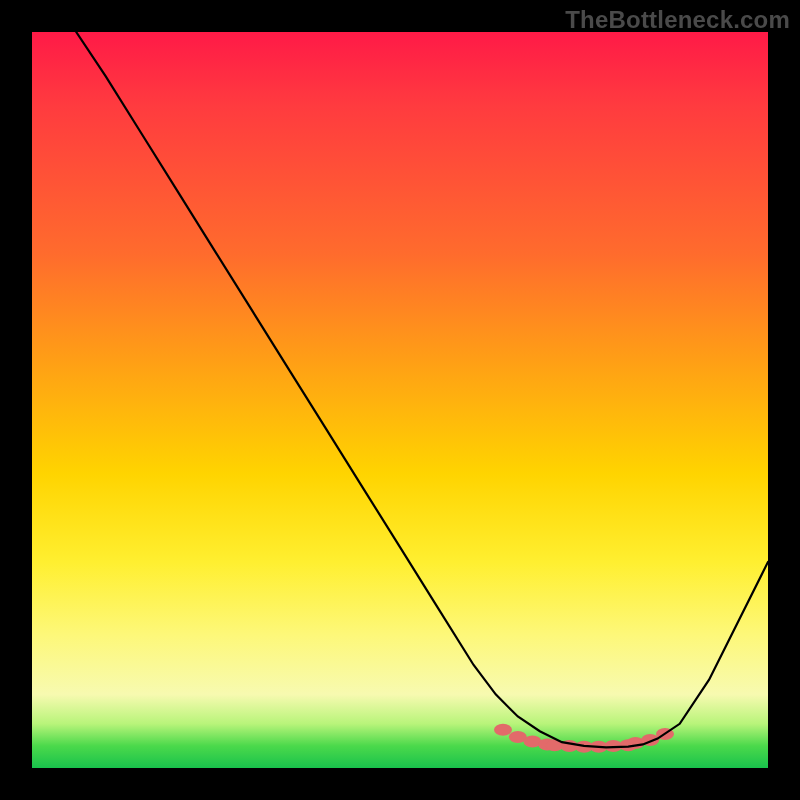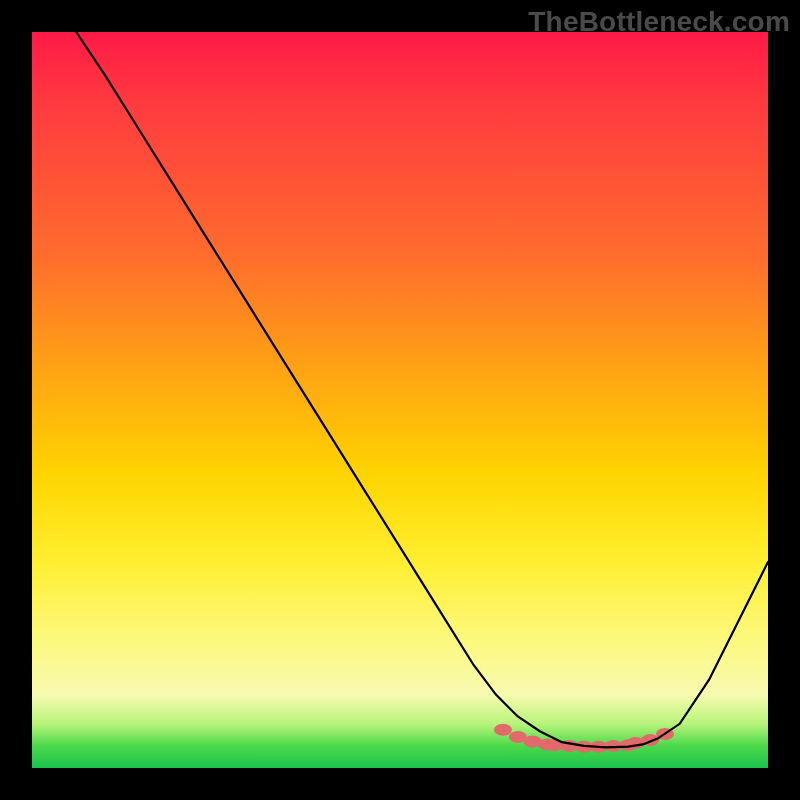--- a/index.html
+++ b/index.html
@@ -48,21 +48,21 @@
     position: absolute;
     inset: 0;
     width: 100%;
     height: 100%;
   }
   .watermark {
     position: absolute;
     top: 6px;
     right: 10px;
     color: #4a4a4a;
-    font-size: 28px;
+    font-size: 24px;
     font-weight: 600;
     letter-spacing: 0.2px;
     z-index: 5;
     user-select: none;
   }
 </style>
 </head>
 <body>
 
 <div class="frame">

